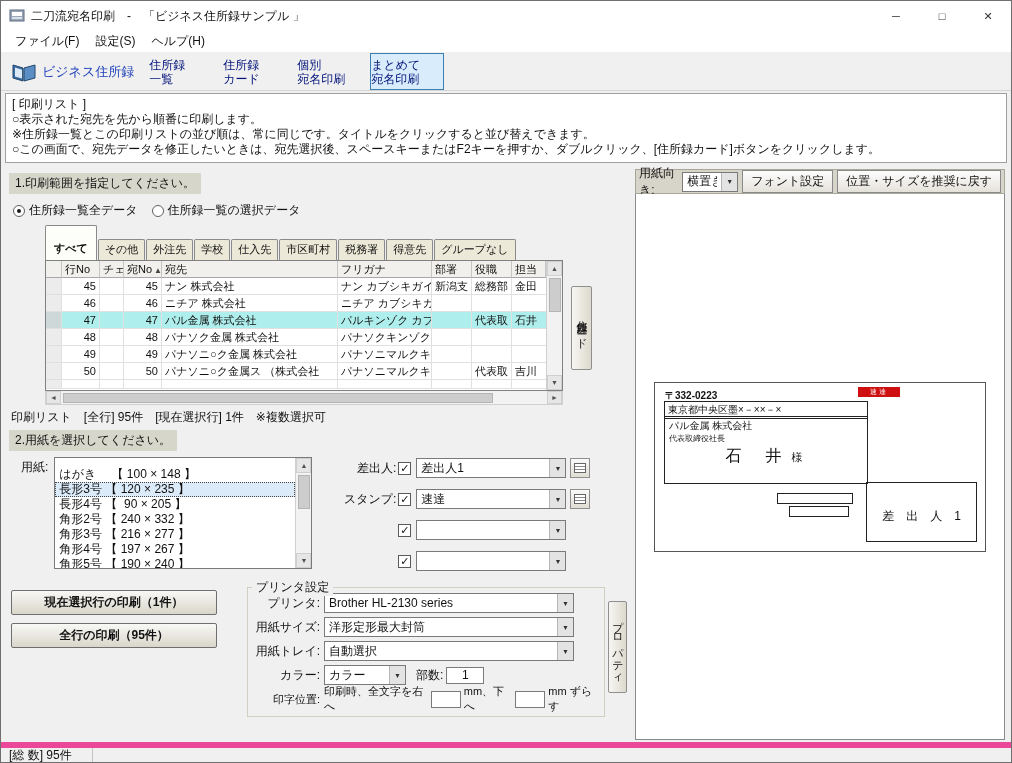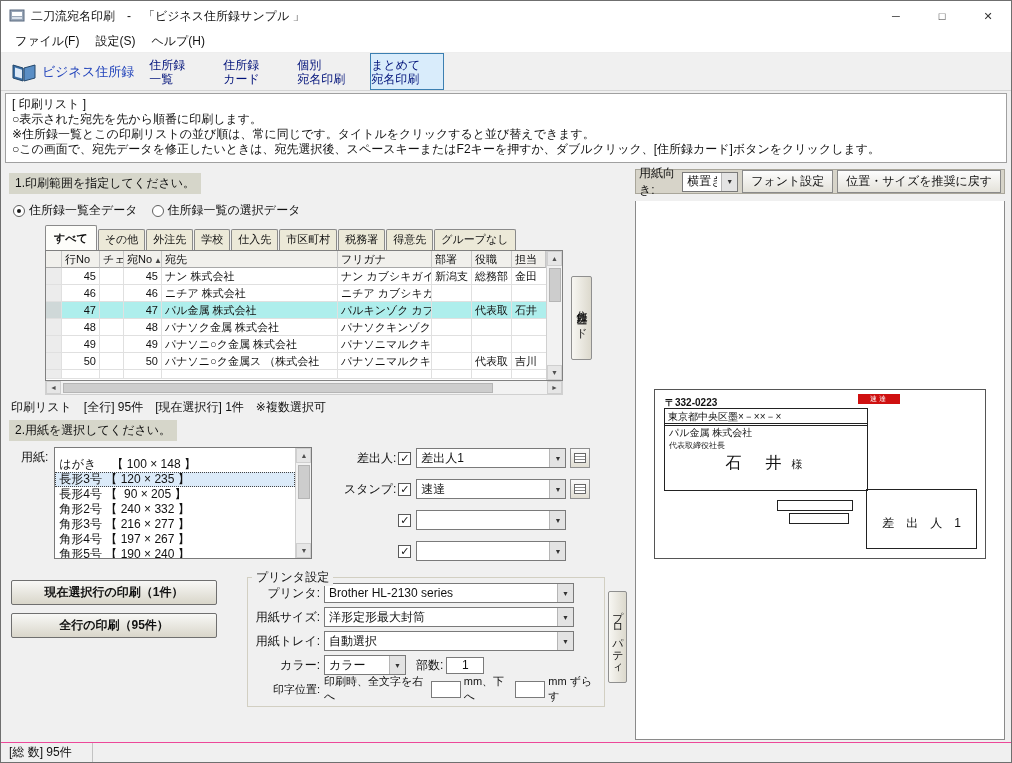--- a/index.html
+++ b/index.html
@@ -22,34 +22,34 @@
   .app-badge { display:flex; align-items:center; gap:5px; padding:0 14px 0 10px; color:#2244bb; font-size:13px; }
   .tool-btn { width:74px; display:flex; flex-direction:column; align-items:flex-start; justify-content:center; line-height:14px; color:#00127a; font-size:12px; border:1px solid transparent; cursor:default; }
   .tool-btn.active { background:#d9ecfb; border:1px solid #3c7fb1; color:#00127a; }
 
   
   .infobox { margin:2px 4px; background:#fff; border:1px solid #a0a0a0; padding:3px 6px 5px; line-height:15px; flex:none; }
 
   
   .main { flex:1; display:flex; padding:4px 6px 2px; overflow:hidden; }
   .left-col { width:622px; flex:none; position:relative; }
-  .right-col { flex:1; margin-left:6px; display:flex; flex-direction:column;gap:7px; }
+  .right-col { flex:1; margin-left:6px; display:flex; flex-direction:column; }
 
   .section-label { display:inline-block; background:#d6d6ca; padding:2px 6px; margin:4px 0 4px 2px; }
 
   
   .radio-row { display:flex; align-items:center; gap:14px; margin:4px 0 2px 6px; }
   .radio-item { display:flex; align-items:center; gap:4px; }
   .radio { width:12px; height:12px; border:1px solid #606060; border-radius:50%; background:#fff; position:relative; flex:none; }
   .radio.checked::after { content:""; position:absolute; inset:3px; background:#1a1a1a; border-radius:50%; }
 
   
   .tabs { display:flex; margin:6px 0 0 38px; align-items:flex-end; }
   .tab { border:1px solid #8a8a8a; border-bottom:none; background:#ece9d8; padding:2px 6px 3px; font-size:11px; margin-right:1px; border-radius:2px 2px 0 0; }
-  .tab.active { background:#fdfdfa; padding:5px 8px 4px; font-weight:bold; }
+  .tab.active { background:#fdfdfa; padding:15px 8px 4px; font-weight:bold; }
 
   
   .table-outer { display:flex; margin-left:38px; }
   .table-box { display:flex; border:1px solid #808080; width:518px; height:131px; background:#fff; overflow:hidden; }
   .grid { width:500px; overflow:hidden; }
   .t-row { display:flex; height:17px; line-height:16px; }
   .t-row.partial { height:9px; overflow:hidden; }
   .tc { border-right:1px solid #e0e0e0; border-bottom:1px solid #e0e0e0; font-size:11px; padding:0 3px; white-space:nowrap; overflow:hidden; flex:none; }
   .t-head .tc { background:#f1f0ec; border-right:1px solid #c6c6c6; border-bottom:1px solid #a8a8a8; }
   .t-row.selected .tc { background:#aeeeec; }
@@ -127,21 +127,21 @@
   .env-namebox { position:absolute; top:33px; left:9px; width:204px; height:68px; border:1px solid #222; padding:2px 4px; }
   .env-company { font-size:10px; }
   .env-title { font-size:8px; color:#222; }
   .env-name { font-size:16px; text-align:center; margin-top:2px; letter-spacing:4px; }
   .env-hon { font-size:11px; margin-left:6px; }
   .zip-box1 { position:absolute; top:110px; left:122px; width:76px; height:11px; border:1px solid #222; }
   .zip-box2 { position:absolute; top:123px; left:134px; width:60px; height:11px; border:1px solid #222; }
   .env-sender { position:absolute; right:8px; bottom:9px; width:111px; height:60px; border:1px solid #222; display:flex; align-items:flex-end; justify-content:center; font-size:12px; padding-bottom:16px;text-align:center; }
 
   
-  .statusbar { height:20px; background:#f0f0f0; border-top:1px solid #ec4899; display:flex; align-items:center; flex:none; }
+  .statusbar { height:20px; background:#f0f0f0; border-top:6px solid #ec4899; display:flex; align-items:center; flex:none; }
   .status-cell { padding:1px 8px; border-right:1px solid #c3c3c3; height:100%; display:flex; align-items:center; min-width:92px; }
 </style>
 </head>
 <body>
 
 <div class="window">
 
   <div class="titlebar">
     <svg class="app-icon" viewBox="0 0 16 16">
       <rect x="1" y="2" width="14" height="11" fill="#9aa7b8" stroke="#5a6a80"></rect>

